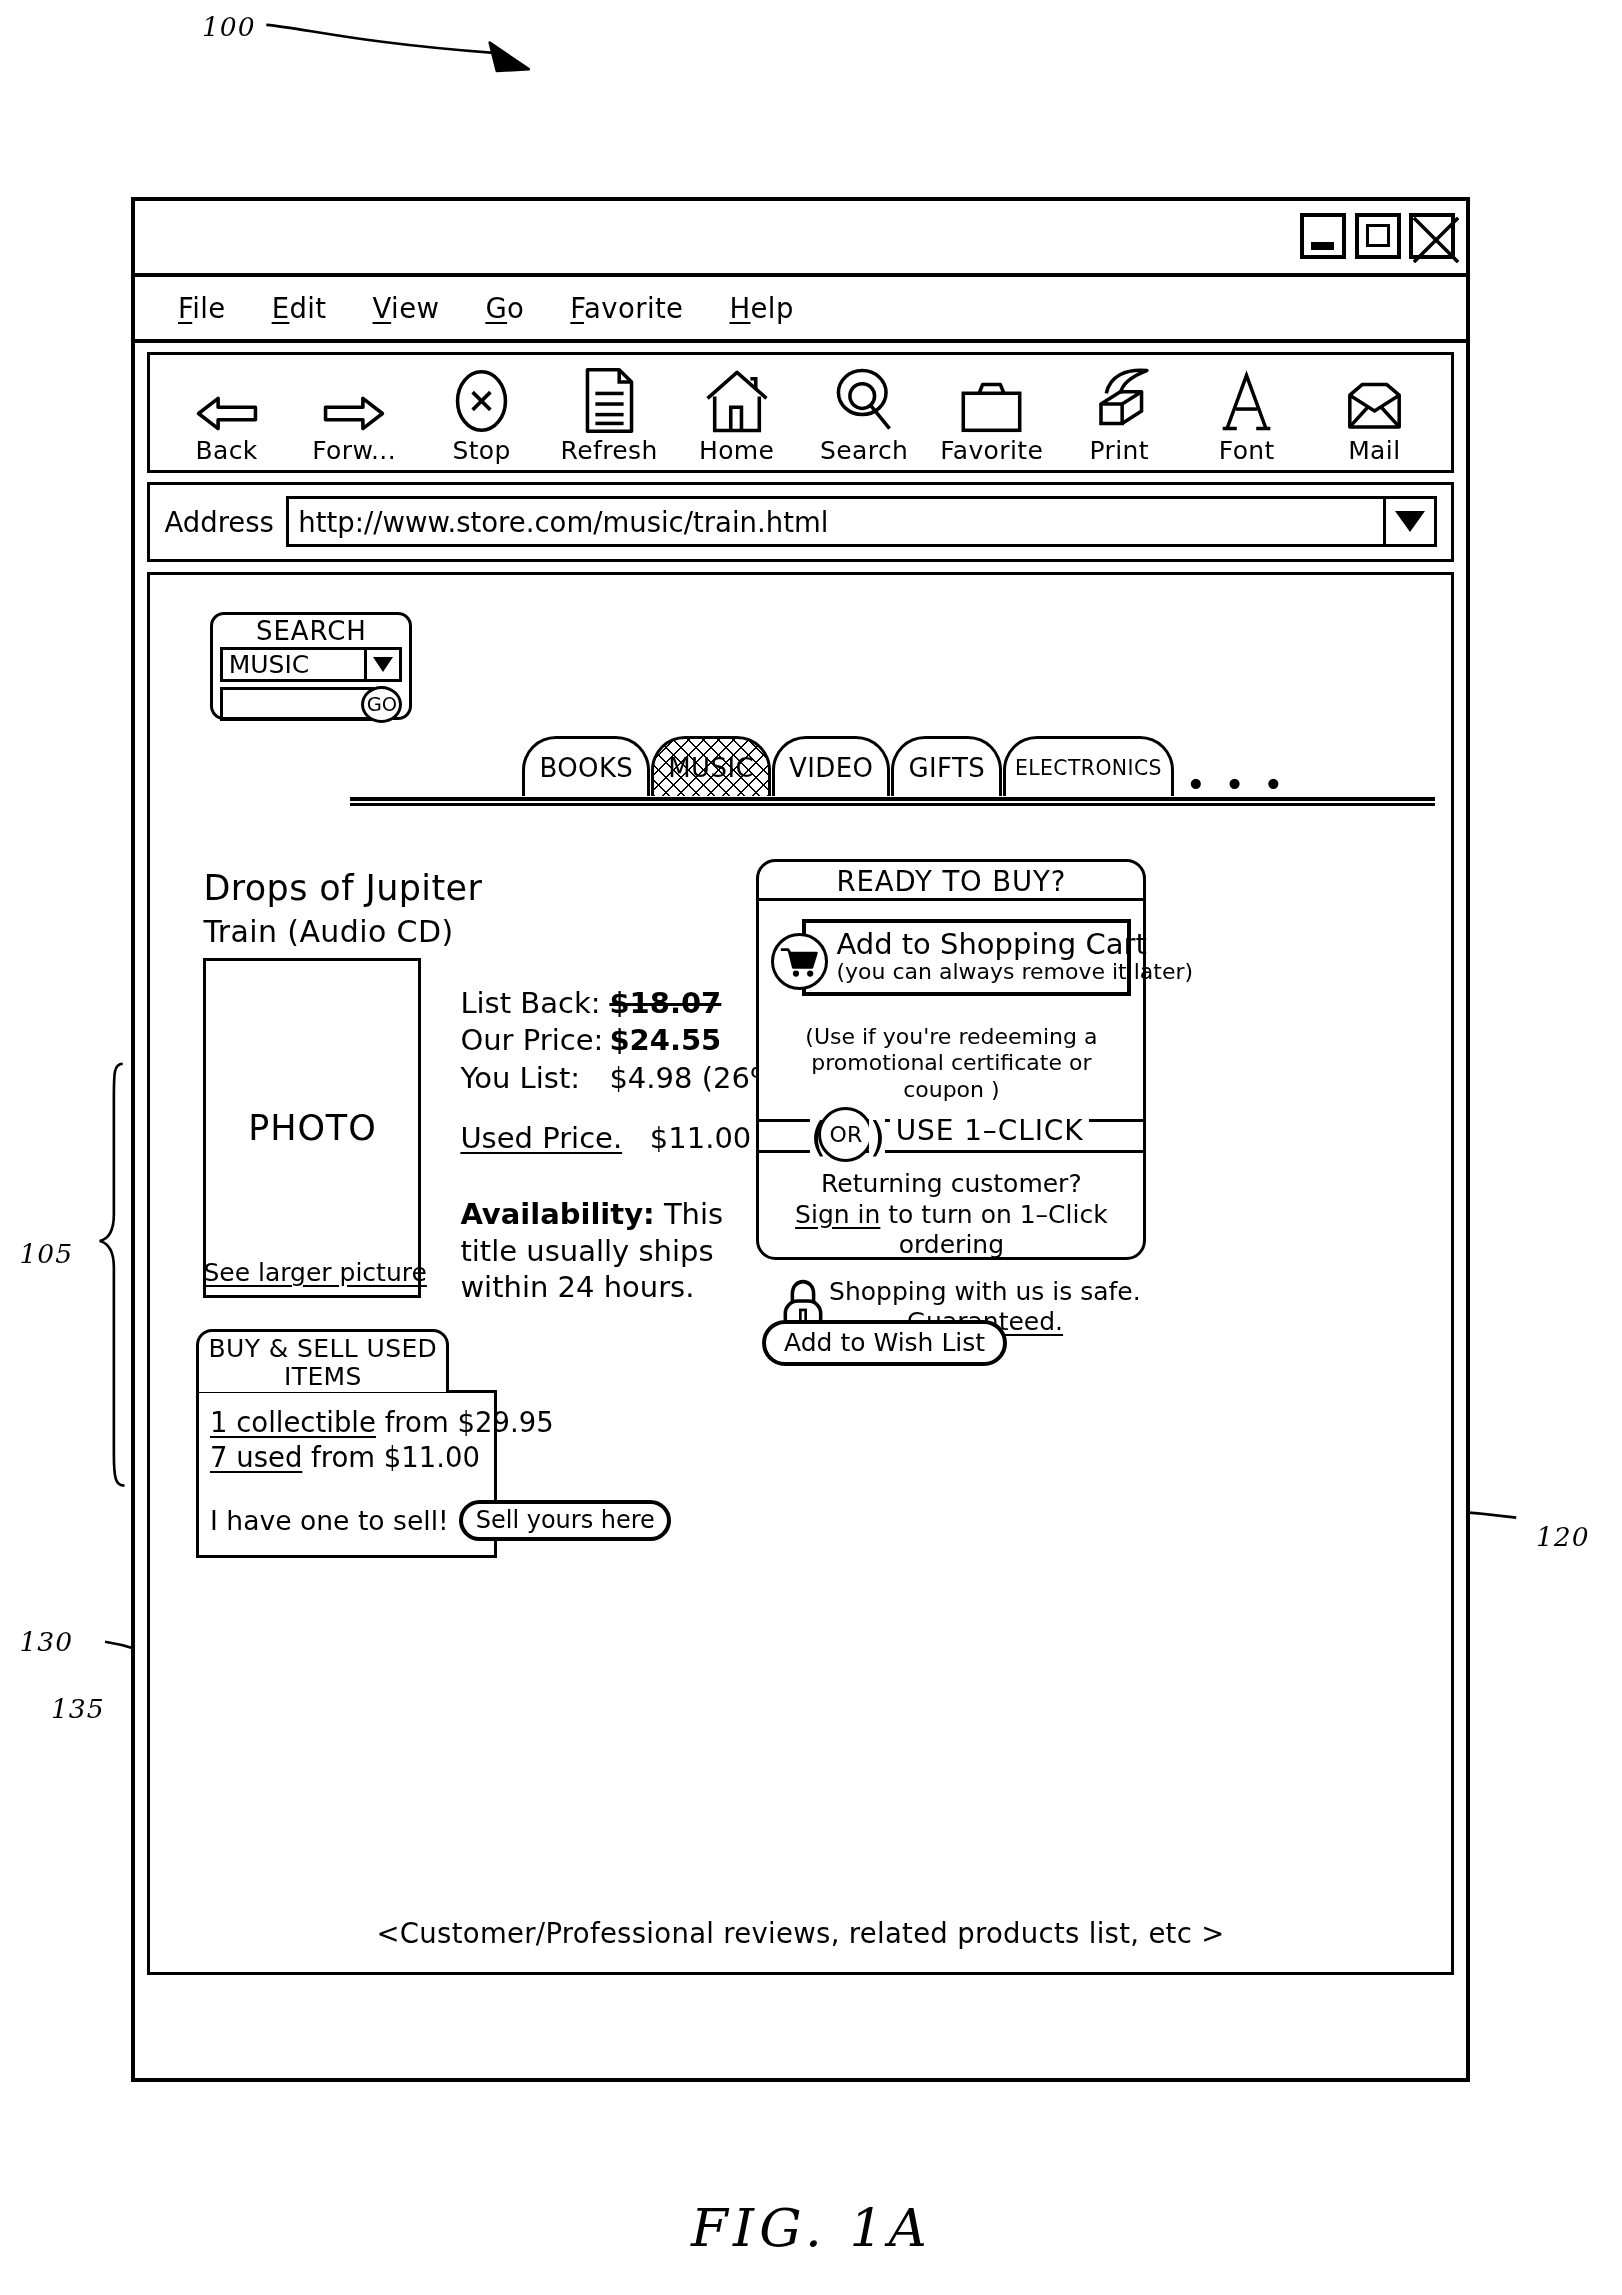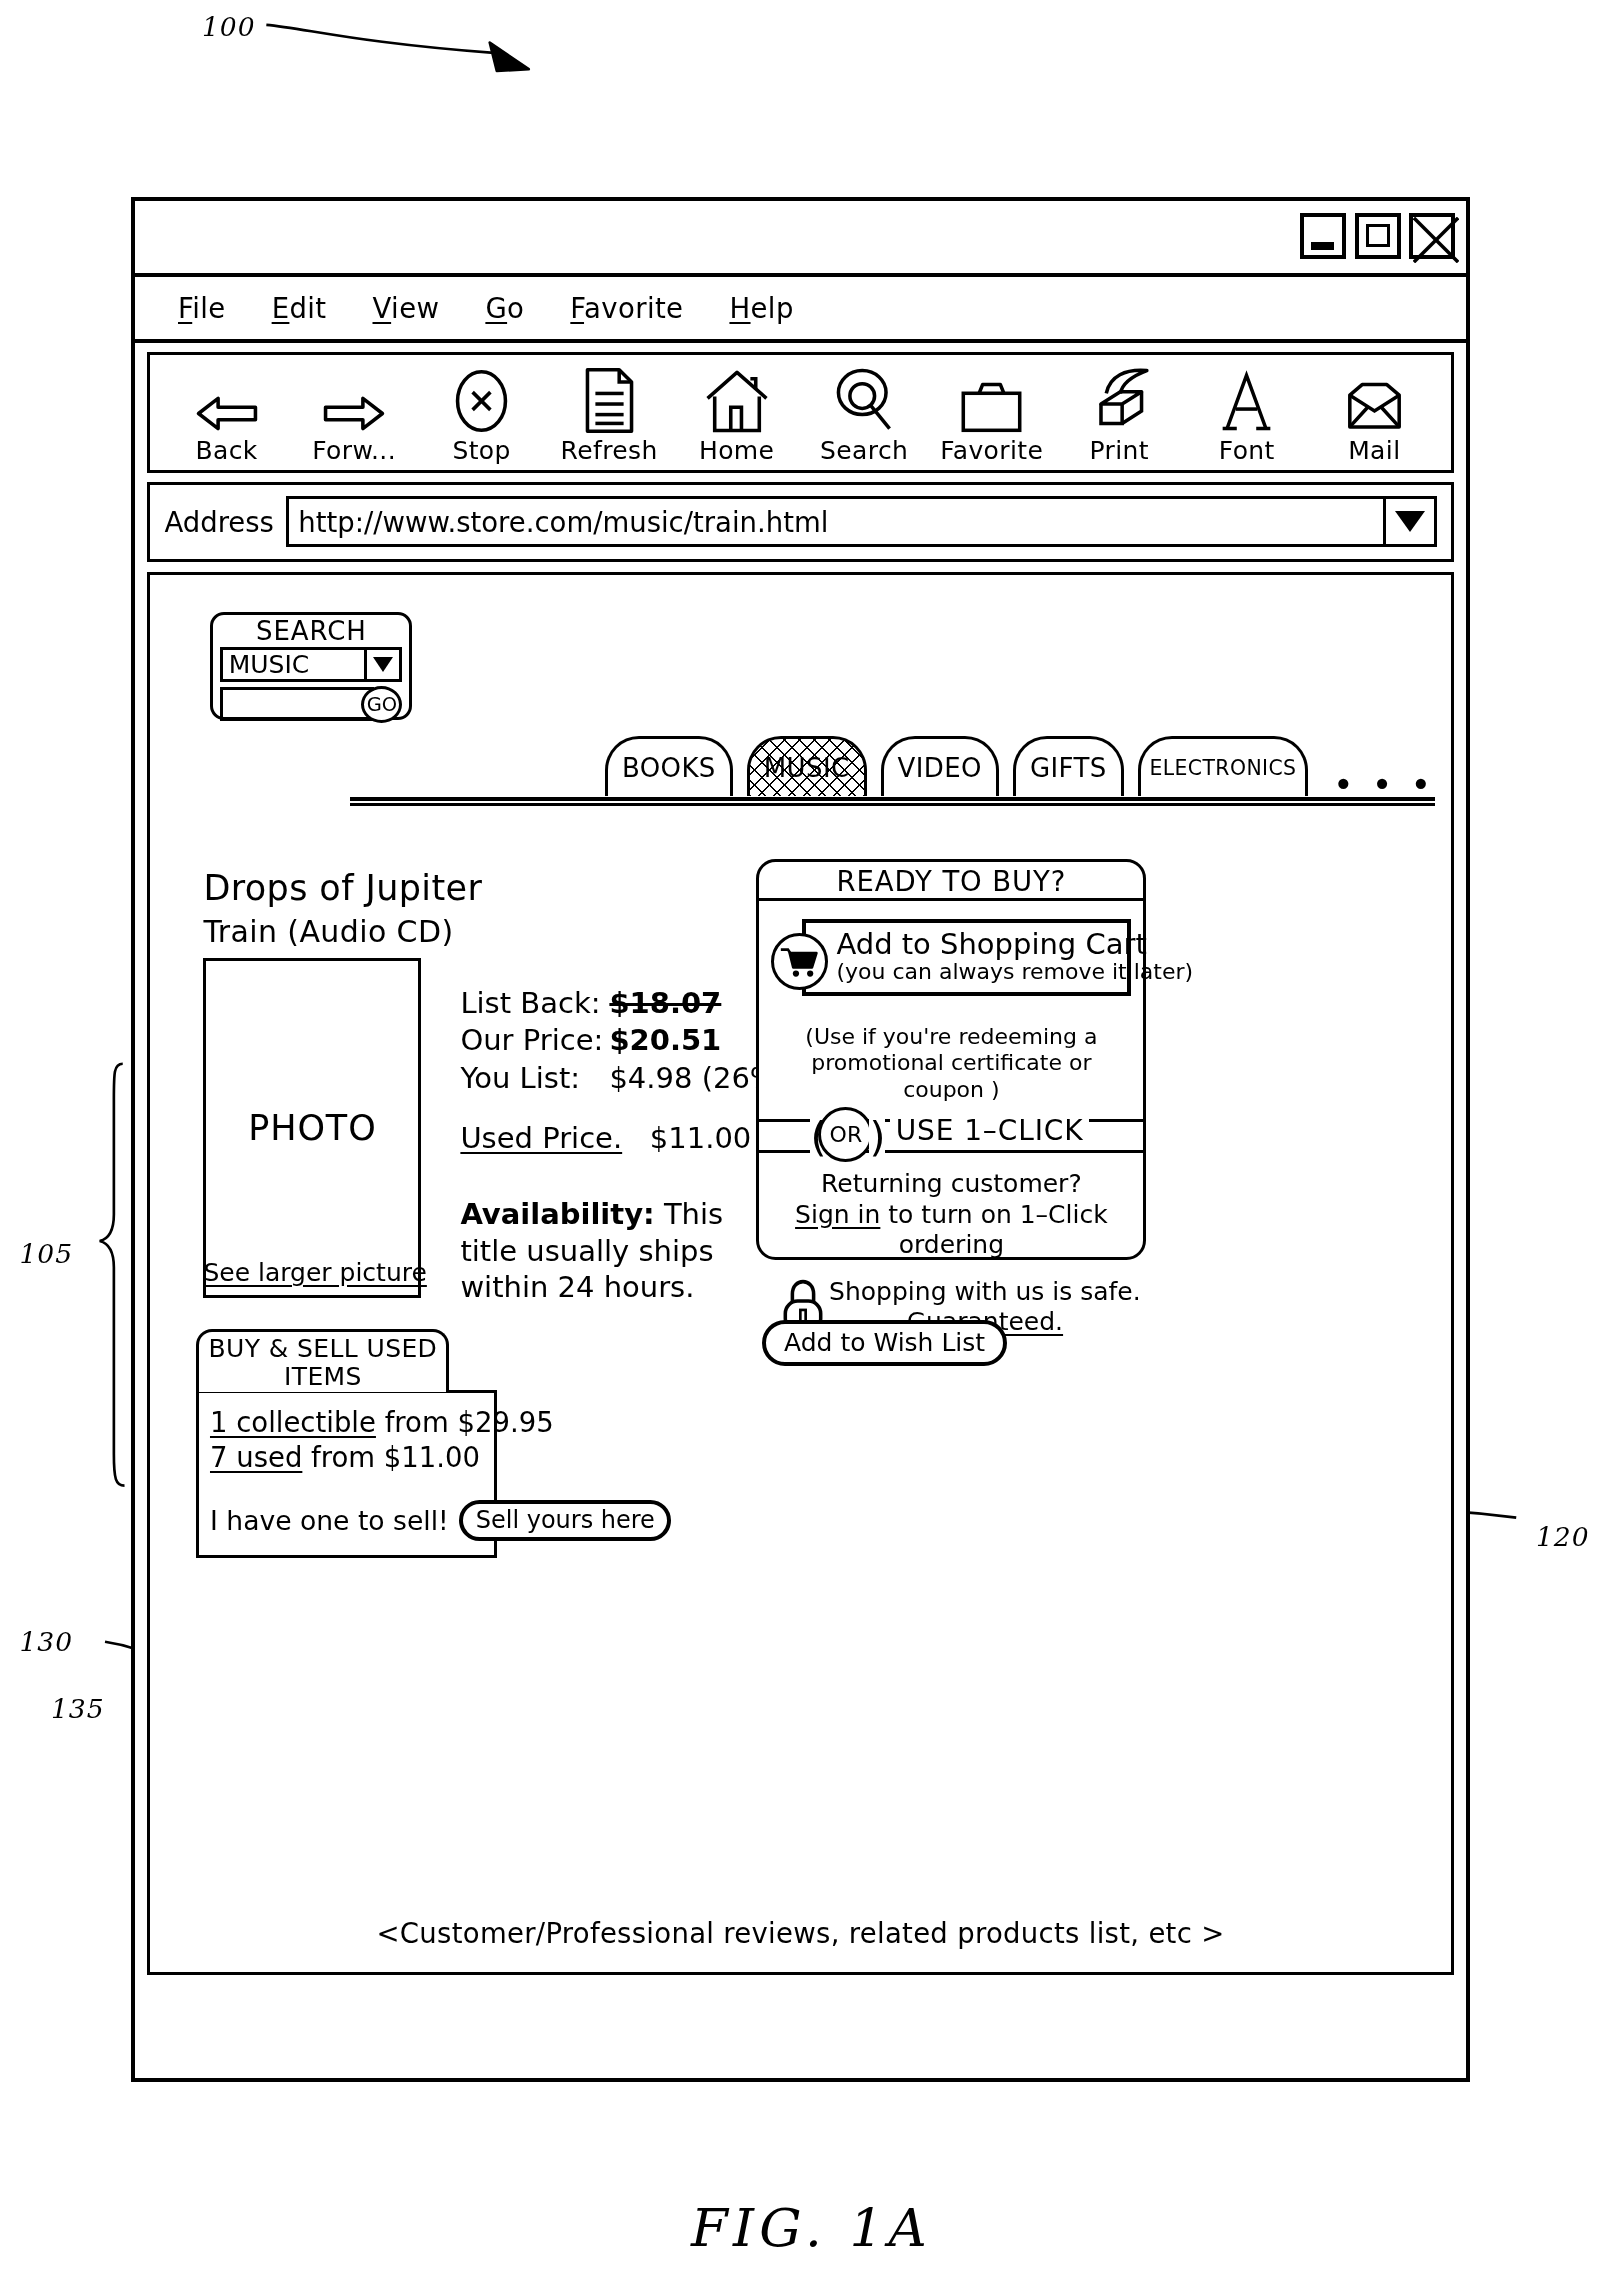--- a/index.html
+++ b/index.html
@@ -121,21 +121,21 @@
   .logo {
     position:absolute; right:85px; top:23px;
     font-family:"DejaVu Serif", serif;
     font-size:44px; letter-spacing:0.9px; white-space:nowrap;
     border-bottom:4.4px solid #000; padding-bottom:1.8px; line-height:1.06;
   }
   .logo .big { font-size:57px; }
 
   .tabs {
     position:absolute; left:372px; top:161px; right:16px;
-    display:flex; align-items:flex-end; gap:14px;justify-content:flex-end;
+    display:flex; align-items:flex-end; gap:1px;
   }
   .tab {
     border:3.5px solid #000; border-bottom:0;
     border-radius:34px 34px 0 0;
     height:60px; display:flex; align-items:center; justify-content:center;
     padding:0 14px; font-size:26px; letter-spacing:0.4px; white-space:nowrap;
     background:#fff;
   }
   .tab.sm { font-size:20.4px; padding:0 8.9px; }
   .tab.active {
@@ -476,21 +476,21 @@
       <div class="photo">PHOTO</div>
       <div class="seelarger">See larger picture</div>
 
       <div class="pricetable">
         <div class="row">
           <span class="k">List Back:</span>
           <span class="strike">$18.07</span>
         </div>
         <div class="row">
           <span class="k">Our Price:</span>
-          <span class="b">$20.51</span>
+          <span class="b">$24.55</span>
         </div>
         <div class="row">
           <span class="k">You List:</span>
           <span>$4.98  (26%)</span>
         </div>
       </div>
 
       <div class="usedprice">
         <span class="lbl">Used Price.</span>
         &nbsp;&nbsp;<span>$11.00</span>

